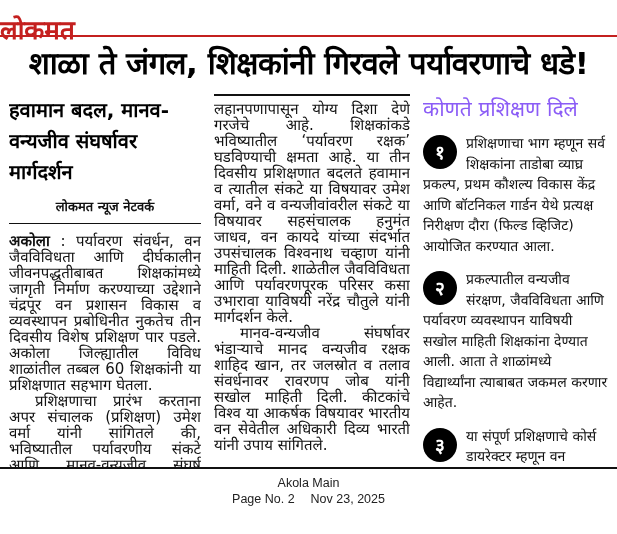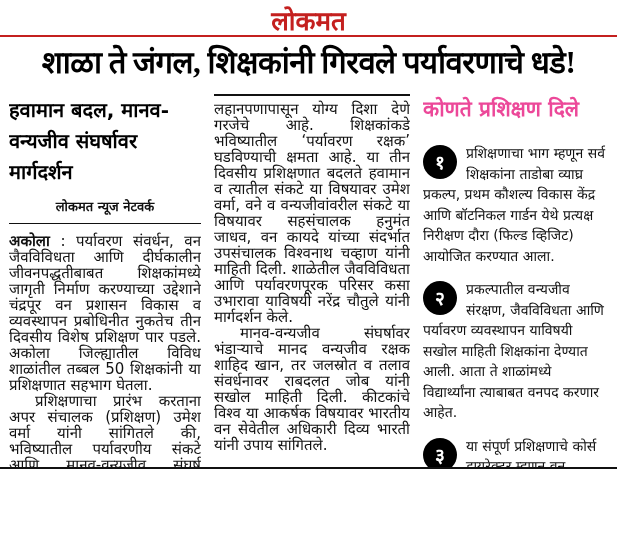--- a/index.html
+++ b/index.html
@@ -3,32 +3,32 @@
 <meta charset="utf-8">
 <style>
   * { margin:0; padding:0; box-sizing:border-box; }
   html,body { background:#e8e8e8; }
   .page {
     width:617px; height:534px; margin:0 auto; background:#ffffff;
     font-family:"DejaVu Sans", sans-serif; color:#111; overflow:hidden;
     position:relative;
   }
   
-  .masthead { text-align:center; padding-top:7px; height:35px; }
+  .masthead { text-align:left; padding-top:16px; height:35px; }
   .masthead .logo {
     color:#c4201f; font-size:26px; font-weight:bold; letter-spacing:0px;
     display:inline-block; line-height:28px;
   }
   .masthead-rule { border:none; border-top:2px solid #c4201f; width:100%; }
 
   
   .headline {
     font-size:31px; font-weight:bold; text-align:center; color:#000;
     padding:8px 6px 10px 6px; line-height:36px; letter-spacing:-0.5px;
-    white-space:nowrap; overflow:hidden;font-family:Liberation Serif, serif;
+    white-space:nowrap; overflow:hidden;
   }
 
   
   .columns {
     display:flex; gap:13px; padding:0 9px; height:376px; overflow:hidden;
   }
   .col { overflow:hidden; }
   .col-1 { flex:0 0 192px; }
   .col-2 { flex:0 0 196px; padding-top:3px; }
   .col-3 { flex:1 1 auto; }
@@ -42,22 +42,22 @@
     text-align:center; font-weight:bold; font-size:13px; margin-bottom:8px;
   }
   .byline-rule { border:none; border-top:1.5px solid #111; margin-bottom:9px; }
 
   .bodytext { font-size:15px; line-height:16px; text-align:justify; }
   .bodytext p.indent { text-indent:26px; }
   .dateline { font-weight:bold;font-family:Liberation Serif, serif; }
 
   
   .infobox-title {
-    font-size:21px; font-weight:bold; line-height:26px; color:#ec4899;
-    padding-top:5px; margin-bottom:21px;
+    font-size:21px; font-weight:normal; line-height:26px; color:#8b5cf6;
+    padding-top:5px; margin-bottom:11px;
   }
   .infobox-item { font-size:14px; line-height:20.5px; margin-bottom:13px; text-align:left; }
   .num-badge {
     float:left; width:34px; height:34px; border-radius:50%; background:#000;
     color:#fff; font-weight:bold; font-size:19px; line-height:34px;
     text-align:center; margin:2px 9px 2px 0;
   }
 
   
   .bottom-rule { border:none; border-top:2px solid #111; }
@@ -79,50 +79,54 @@
 
   <div class="headline">शाळा ते जंगल, शिक्षकांनी गिरवले पर्यावरणाचे धडे!</div>
 
   <div class="columns">
 
     <div class="col col-1">
       <div class="subhead">हवामान बदल,  मानव-वन्यजीव संघर्षावर मार्गदर्शन</div>
       <div class="byline">लोकमत न्यूज नेटवर्क</div>
       <hr class="byline-rule">
       <div class="bodytext">
-        <p><span class="dateline">अकोला</span> <span>: पर्यावरण संवर्धन, वन जैवविविधता आणि दीर्घकालीन जीवनपद्धतीबाबत शिक्षकांमध्ये जागृती निर्माण करण्याच्या उद्देशाने चंद्रपूर वन प्रशासन विकास व व्यवस्थापन प्रबोधिनीत नुकतेच तीन दिवसीय विशेष प्रशिक्षण पार पडले. अकोला जिल्ह्यातील विविध शाळांतील तब्बल 50 शिक्षकांनी या प्रशिक्षणात सहभाग घेतला.</span></p>
+        <p><span class="dateline">अकोला</span> <span>: पर्यावरण संवर्धन, वन जैवविविधता आणि दीर्घकालीन जीवनपद्धतीबाबत शिक्षकांमध्ये जागृती निर्माण करण्याच्या उद्देशाने चंद्रपूर वन प्रशासन विकास व व्यवस्थापन प्रबोधिनीत नुकतेच तीन दिवसीय विशेष प्रशिक्षण पार पडले. अकोला जिल्ह्यातील विविध शाळांतील तब्बल 60 शिक्षकांनी या प्रशिक्षणात सहभाग घेतला.</span></p>
         <p class="indent">प्रशिक्षणाचा प्रारंभ करताना अपर संचालक (प्रशिक्षण) उमेश वर्मा यांनी सांगितले की, भविष्यातील पर्यावरणीय संकटे आणि मानव-वन्यजीव संघर्ष टाळण्यासाठी विद्यार्थ्यांना</p>
       </div>
     </div>
 
     <div class="col col-2">
       <hr class="col2-top-rule">
       <div class="bodytext">
         <p>लहानपणापासून योग्य दिशा देणे गरजेचे आहे. शिक्षकांकडे भविष्यातील ‘पर्यावरण रक्षक’ घडविण्याची क्षमता आहे. या तीन दिवसीय प्रशिक्षणात बदलते हवामान व त्यातील संकटे या विषयावर उमेश वर्मा, वने व वन्यजीवांवरील संकटे या विषयावर सहसंचालक हनुमंत जाधव, वन कायदे यांच्या संदर्भात उपसंचालक विश्वनाथ चव्हाण यांनी माहिती दिली. शाळेतील जैवविविधता आणि पर्यावरणपूरक परिसर कसा उभारावा याविषयी नरेंद्र चौतुले यांनी मार्गदर्शन केले.</p>
-        <p class="indent">मानव-वन्यजीव संघर्षावर भंडाऱ्याचे मानद वन्यजीव रक्षक शाहिद खान, तर जलस्रोत व तलाव संवर्धनावर राबदलत जोब यांनी सखोल माहिती दिली. कीटकांचे विश्व या आकर्षक विषयावर भारतीय वन सेवेतील अधिकारी दिव्य भारती यांनी उपाय सांगितले.</p>
+        <p class="indent">मानव-वन्यजीव संघर्षावर भंडाऱ्याचे मानद वन्यजीव रक्षक शाहिद खान, तर जलस्रोत व तलाव संवर्धनावर रावरणप जोब यांनी सखोल माहिती दिली. कीटकांचे विश्व या आकर्षक विषयावर भारतीय वन सेवेतील अधिकारी दिव्य भारती यांनी उपाय सांगितले.</p>
       </div>
     </div>
 
     <div class="col col-3">
       <div class="infobox-title">कोणते प्रशिक्षण दिले</div>
 
       <div class="infobox-item">
         <span class="num-badge">१</span>
         <span>प्रशिक्षणाचा भाग म्हणून सर्व शिक्षकांना ताडोबा व्याघ्र प्रकल्प, प्रथम कौशल्य विकास केंद्र आणि बॉटनिकल गार्डन येथे प्रत्यक्ष निरीक्षण दौरा (फिल्ड व्हिजिट) आयोजित करण्यात आला.</span>
       </div>
       <div class="infobox-item">
         <span class="num-badge">२</span>
-        <span>प्रकल्पातील वन्यजीव संरक्षण, जैवविविधता आणि पर्यावरण व्यवस्थापन याविषयी सखोल माहिती शिक्षकांना देण्यात आली.  आता ते शाळांमध्ये विद्यार्थ्यांना त्याबाबत वनपद करणार आहेत.</span>
+        <span>प्रकल्पातील वन्यजीव संरक्षण, जैवविविधता आणि पर्यावरण व्यवस्थापन याविषयी सखोल माहिती शिक्षकांना देण्यात आली.  आता ते शाळांमध्ये विद्यार्थ्यांना त्याबाबत जकमल करणार आहेत.</span>
       </div>
       <div class="infobox-item">
         <span class="num-badge">३</span>
         <span>या संपूर्ण प्रशिक्षणाचे कोर्स डायरेक्टर म्हणून वन अकादमीचे रामगिरकर यांनी काम पाहिले. निसर्ग कट्ट्याचे संस्थापक आणि सातपुडा फाउंडेशनचे अमोल सावंत हे समन्वयक होते.</span>
       </div>
     </div>
 
   </div>
 
   <hr class="bottom-rule">
 
   <div class="footer">
+    <div>Akola Main</div>
+    <div class="row2">
+      <span>Page No. 2</span><span>Nov 23, 2025</span>
+    </div>
   </div>
 
 </div>
 
 </body></html>

